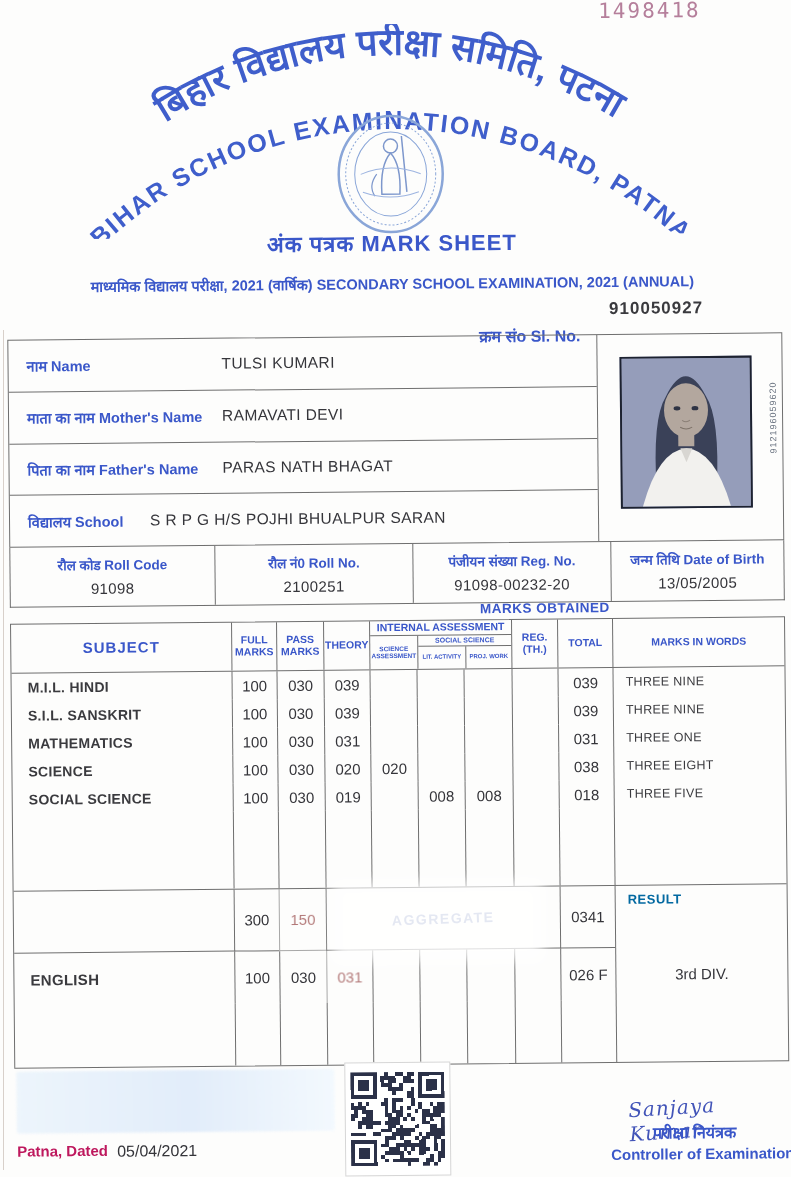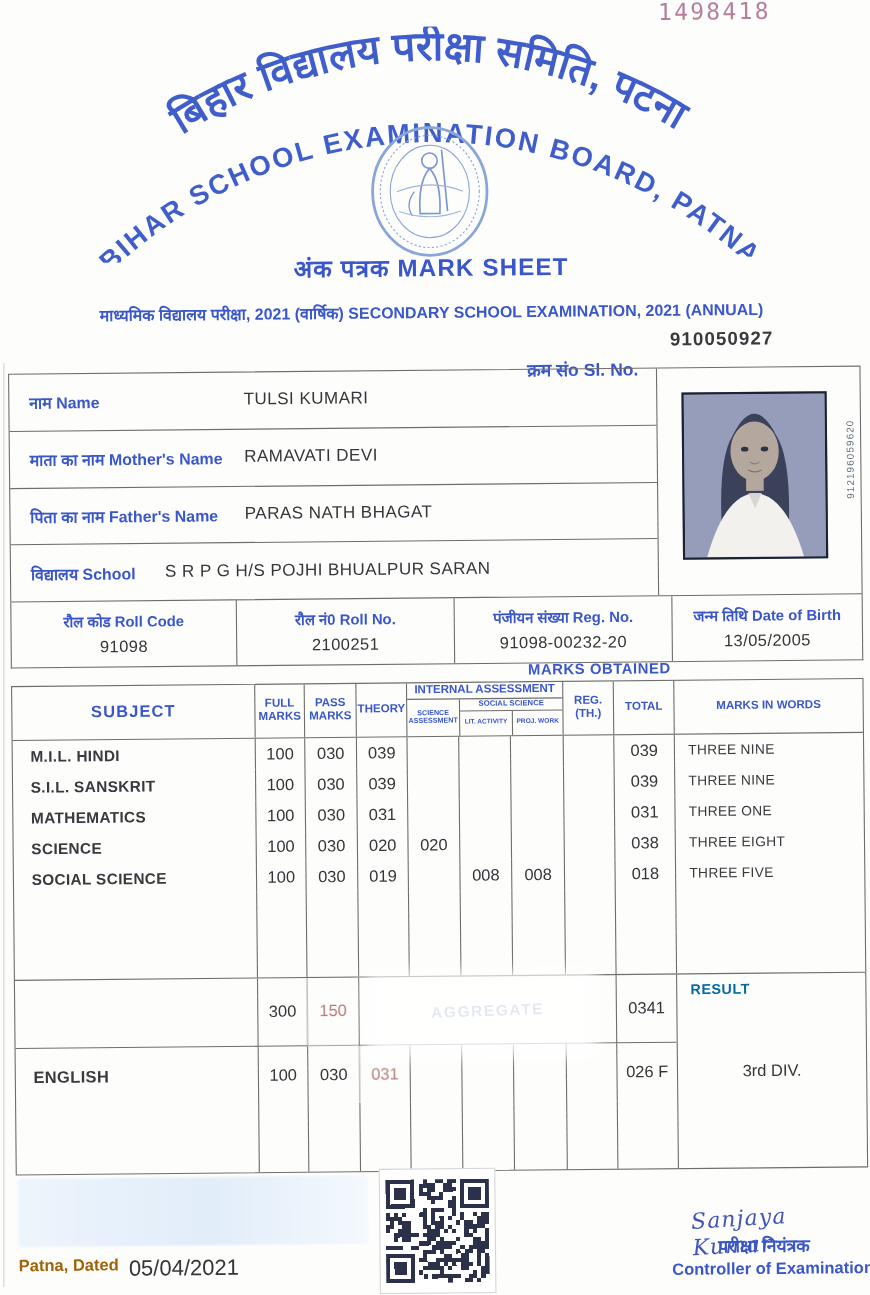--- a/index.html
+++ b/index.html
@@ -88,22 +88,22 @@
   .english-row{height:52px;}
   .english-row .c{font-size:15px;}
   .faded{color:#7f1d1d;opacity:.6;filter:blur(.4px);}
 
   .smudge{position:absolute;left:330px;top:882px;width:210px;height:80px;background:rgba(255,255,255,.8);
     filter:blur(7px);pointer-events:none;}
 
   
   .stamp-band{position:absolute;top:1068px;left:12px;width:318px;height:62px;border-radius:3px;
     background:linear-gradient(90deg,#edf5fc,#e2edfa 55%,#f3f9fe);filter:blur(1px);}
-  .place-label{position:absolute;top:1139px;left:12px;font-size:15px;font-weight:bold;color:#a16207;}
-  .issue-date{position:absolute;top:1140px;left:112px;font-size:20px;color:#35353a;}
+  .place-label{position:absolute;top:1139px;left:12px;font-size:15px;font-weight:bold;color:#be185d;}
+  .issue-date{position:absolute;top:1140px;left:112px;font-size:16px;color:#35353a;}
   .qr-box{position:absolute;top:1062px;left:340px;width:104px;height:112px;background:#fff;
     border:1px solid #d6d6d6;display:flex;align-items:center;justify-content:center;}
   .qr-box svg{width:94px;height:94px;}
   .signature{position:absolute;top:1096px;left:624px;font-family:"DejaVu Serif",serif;font-style:italic;
     font-size:20px;color:#4254b8;transform:rotate(-3deg);letter-spacing:1px;}
   .desig-hi{position:absolute;top:1124px;left:648px;font-size:16px;font-weight:bold;color:#3a57c9;}
   .desig-en{position:absolute;top:1148px;left:606px;font-size:15px;font-weight:bold;color:#3a57c9;}
 </style>
 </head>
 <body>

